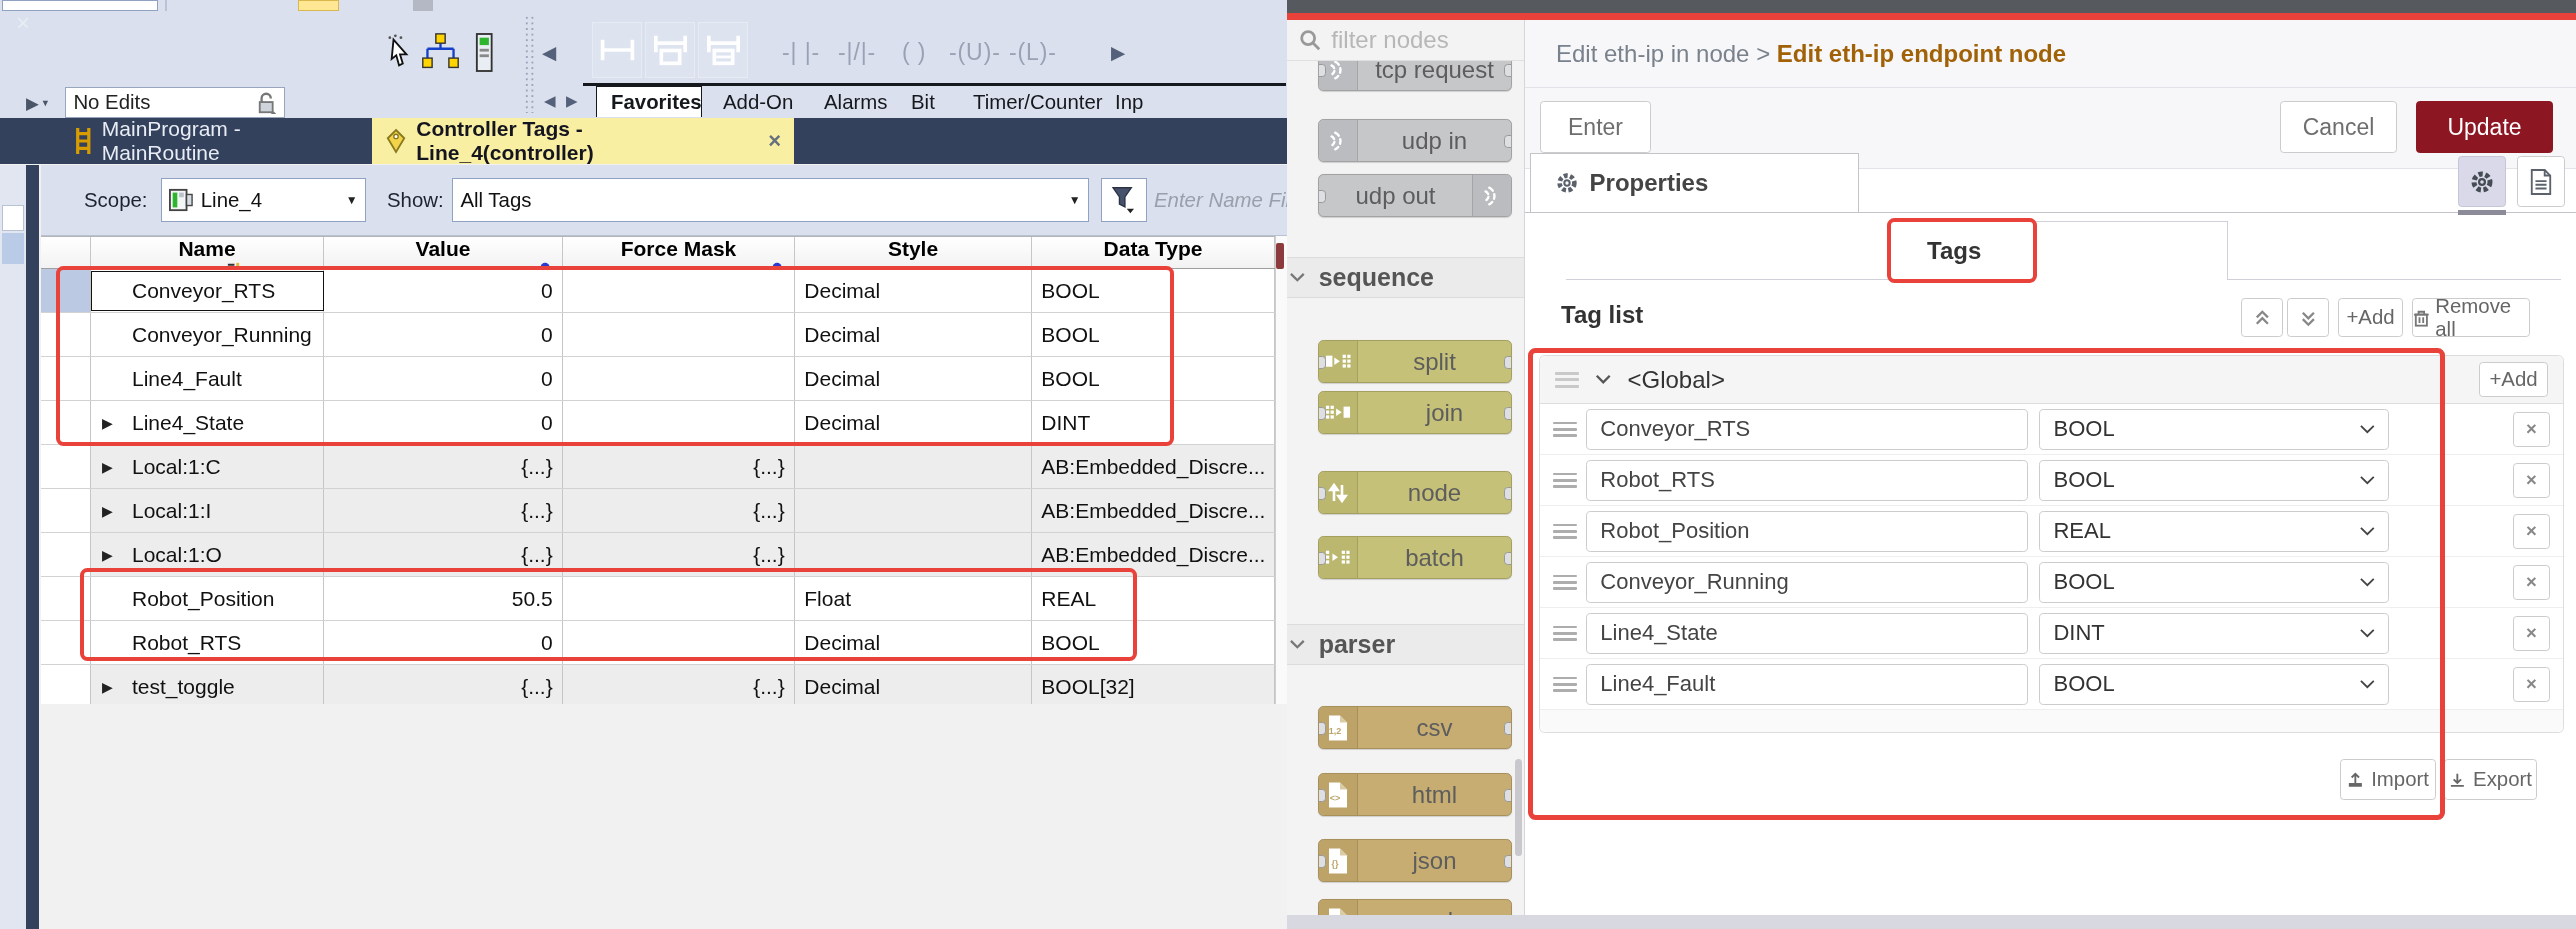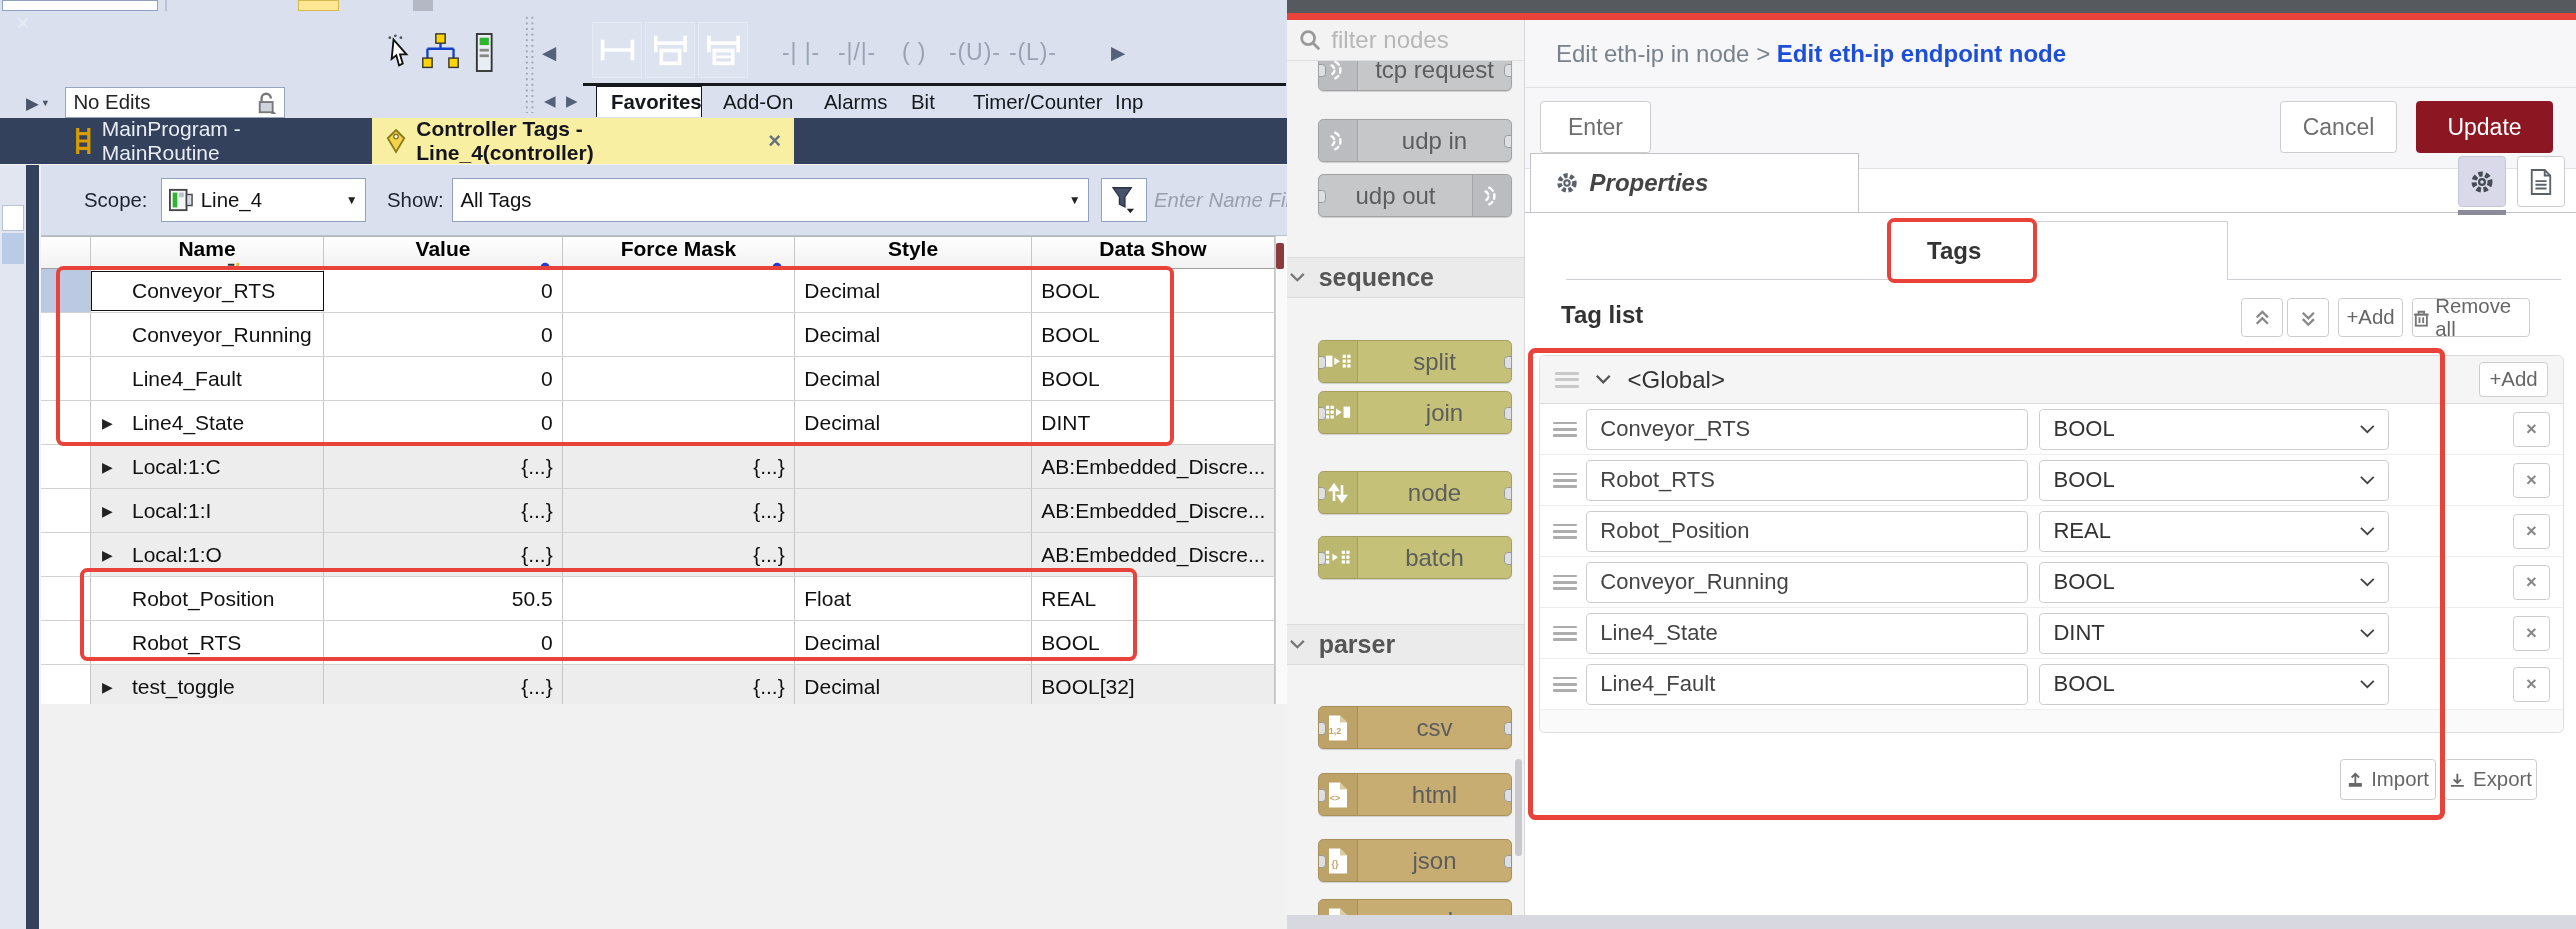--- a/index.html
+++ b/index.html
@@ -95,30 +95,30 @@
   .port.l { left:-8.3px; } .port.r { right:-8.3px; }
   .pal-cat { position:absolute; left:0; width:237px; height:41px; background:#ebebeb; border-top:0.9px solid #dcdcdc;
     border-bottom:0.9px solid #dcdcdc; display:flex; align-items:center; gap:13px; padding:0 2px; }
   .pal-cat .cat-label { font-size:25px; font-weight:bold; color:#555; }
   #pal-scroll { left:228px; top:759px; width:7.4px; height:97px; background:#c8c8cd; border-radius:3.7px; }
 
   
   #editor { left:1524px; top:19.4px; width:1052px; height:910px; background:#fff; border-left:0.9px solid #d5d5da; }
   #ed-head { left:0; top:0; width:1052px; height:69px; background:#f7f7fa; border-bottom:0.9px solid #e2e2e8; }
   #breadcrumb { left:31px; top:20.4px; font-size:24px; color:#79828c; white-space:nowrap; }
-  #breadcrumb .cur { color:#1d4ed8; font-weight:bold; }
+  #breadcrumb .cur { color:#a16207; font-weight:bold; }
   #ed-btnrow { left:0; top:69px; width:1052px; height:81px; background:#f7f7fa; border-bottom:0.9px solid #e2e2e8; }
   .ed-btn { position:absolute; height:52px; background:#fff; border:0.9px solid #ccc; border-radius:3.7px;
     display:flex; align-items:center; justify-content:center; font-size:23px; color:#6e6e6e; }
   #btn-delete { left:15px; top:13px; width:111px; }
   #btn-cancel { left:755px; top:13px; width:117px; }
   #btn-update { left:891px; top:13px; width:137px; background:var(--update-red); border-color:var(--update-red); color:#fff; }
   #props-tab { left:4.6px; top:134px; width:329px; height:59px; background:#fff; border:0.9px solid #c3c3c8; border-bottom:none;
     display:flex; align-items:center; gap:11px; padding:0 24px; z-index:2; }
-  #props-tab span { font-size:24px; font-weight:bold; color:#444;font-style:italic; }
+  #props-tab span { font-size:24px; font-weight:bold; color:#444; }
   #props-row-line { left:0; top:193px; width:1052px; height:0.9px; background:#c3c3c8; }
   .mini-btn { position:absolute; top:137px; width:48px; height:51px; border:0.9px solid #ccc; border-radius:3.7px;
     display:flex; align-items:center; justify-content:center; background:#fff; }
   #gear-btn { left:933px; background:#d9d9ea; border-color:#c6c6d8; }
   #gear-underline { left:933px; top:191px; width:48px; height:4.6px; background:#8b8b99; }
   #doc-btn { left:992px; }
   #conn-tab { left:41px; top:203px; width:323px; height:57px; background:#eef0f8; border:0.9px solid #d0d0da;
     display:flex; align-items:center; padding:0 28px; font-size:24px; color:#667; }
   #tags-tab { left:364px; top:202px; width:339px; height:59px; background:#fff; border:0.9px solid #d0d0da; border-bottom:none;
     display:flex; align-items:center; padding:0 37px; font-size:24px; font-weight:bold; color:#333; z-index:2; }
@@ -345,21 +345,21 @@
             <svg width="18.5" height="18.5" viewBox="0 0 20 20">
                 <circle cx="12" cy="7" r="5" fill="#2a3bd0"></circle>
                 <path d="M9 10 L3 17" stroke="#2a3bd0" stroke-width="3"></path>
               </svg>
           </span>
         </div>
         <div class="tcell">
             <span>Style</span>
           </div>
         <div class="tcell">
-            <span>Data Show</span>
+            <span>Data Type</span>
           </div>
       </div>
       <div id="tbody">
           <div class="trow rowline sel">
             <div class="tcell c-rowhdr"></div>
             <div class="tcell c-name">
               <span>Conveyor_RTS</span>
             </div>
             <div class="tcell c-val">0</div>
             <div class="tcell c-force"></div>

